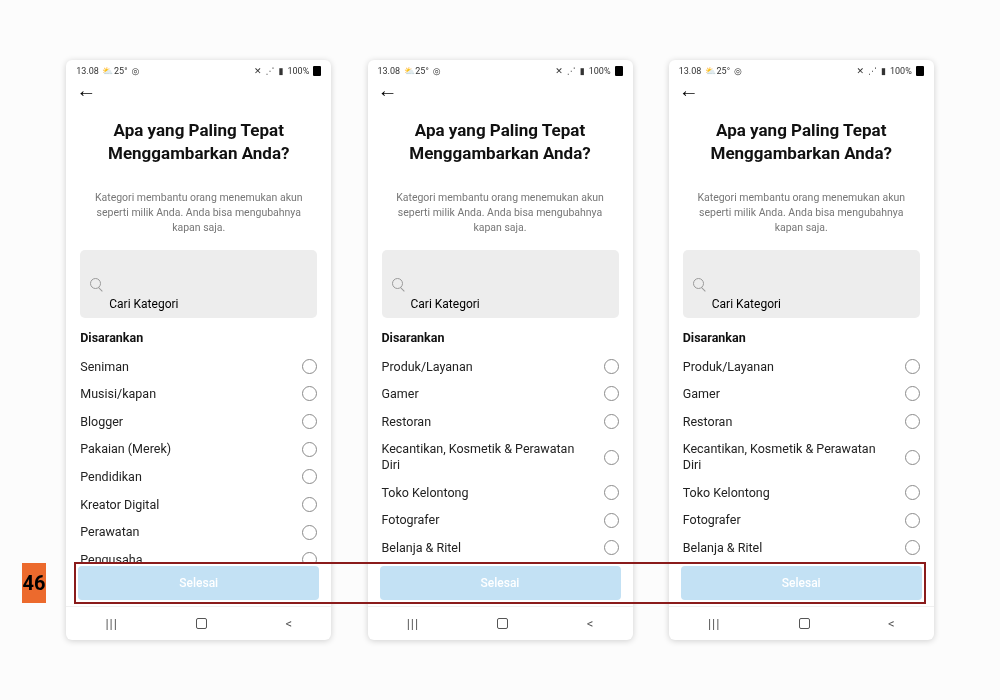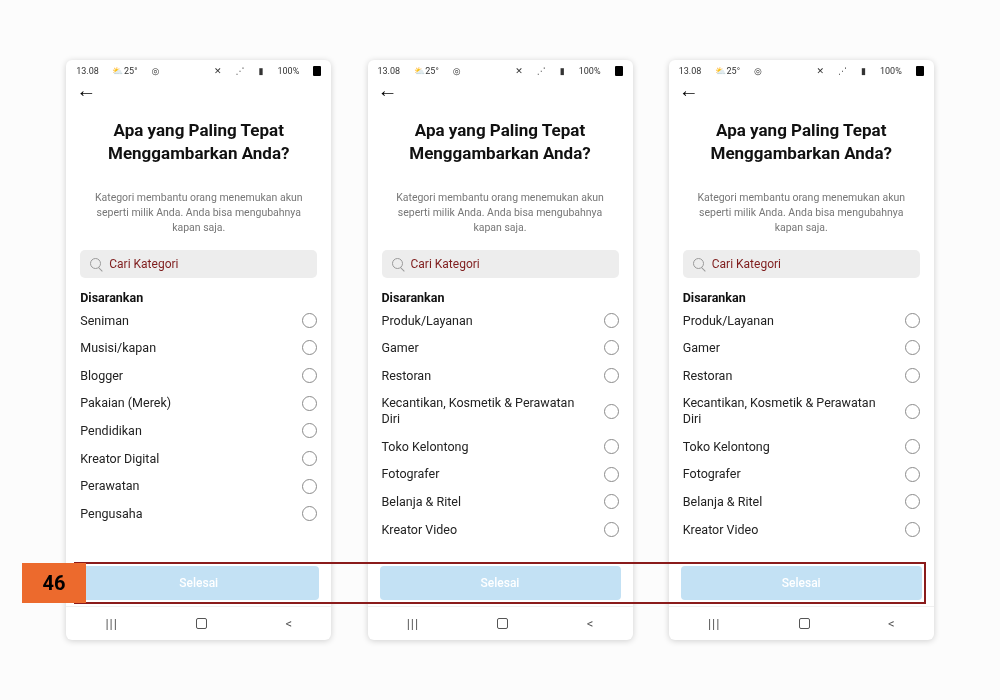--- a/index.html
+++ b/index.html
@@ -18,56 +18,56 @@
   .stage{position:absolute;inset:0;display:flex;justify-content:space-evenly;align-items:center;padding:25px 30px;}
 
   .phone{
     width:265px;height:580px;background:#fff;border-radius:6px;
     box-shadow:0 1px 6px rgba(0,0,0,.18);
     display:flex;flex-direction:column;overflow:hidden;flex-shrink:0;
   }
 
   .statusbar{display:flex;justify-content:space-between;align-items:center;
     font-size:9px;color:#333;padding:6px 10px 2px;}
-  .statusbar .grp{display:flex;gap:14px;align-items:center;}
+  .statusbar .grp{display:flex;gap:4px;align-items:center;}
   .statusbar .battery{display:inline-block;width:8px;height:10px;background:#000;border-radius:1px;}
 
   .appbar{padding:2px 10px 4px;}
   .back-arrow{font-size:20px;line-height:1;color:#000;}
 
   .content{flex:1;padding:0 14px;overflow:hidden;}
   h1.title{font-size:17px;font-weight:700;text-align:center;margin:14px 4px 25px;line-height:1.35;color:#111;}
   p.subtitle{font-size:10.5px;color:var(--muted);text-align:center;margin:0 6px 14px;line-height:1.45;}
 
   .searchbox{background:#ededed;border-radius:5px;display:flex;align-items:center;
     padding:7px 10px;gap:8px;margin-bottom:12px;}
   .searchbox .mag{width:11px;height:11px;border:1.3px solid #9a9a9a;border-radius:50%;position:relative;}
   .searchbox .mag:after{content:"";position:absolute;width:5px;height:1.3px;background:#9a9a9a;
     bottom:-2px;right:-3px;transform:rotate(45deg);}
-  .searchbox .ph{font-size:12px;color:#7f1d1d;}
-
-  .section-head{font-size:12.5px;font-weight:700;color:#111;margin-bottom:2px;}
+  .searchbox .ph{font-size:12px;color:#000000;margin-top:40px;}
+
+  .section-head{font-size:12.5px;font-weight:700;color:#111;margin-bottom:8px;}
 
   .options{display:flex;flex-direction:column;}
   .opt{display:flex;justify-content:space-between;align-items:center;
     padding:6px 0;min-height:26px;}
   .opt .lbl{font-size:12.5px;color:#222;line-height:1.25;padding-right:8px;}
   .opt .radio{width:15px;height:15px;border:1.6px solid var(--ring);border-radius:50%;flex-shrink:0;}
 
   .donebar{padding:2px 12px 6px;}
   .donebtn{background:var(--accent);color:#fff;font-size:12px;font-weight:500;
     text-align:center;padding:10px 0;border-radius:4px;}
 
   .navbar{display:flex;justify-content:space-around;align-items:center;height:34px;
     border-top:1px solid #f0f0f0;}
   .navbar span{color:#555;font-size:13px;}
   .nav-square{width:11px;height:11px;border:1.4px solid #555;border-radius:2px;}
 
   
-  .callout{position:absolute;left:22px;width:64px;height:40px;background:var(--callout);
+  .callout{position:absolute;left:22px;width:24px;height:40px;background:var(--callout);
     color:#000;font-size:20px;font-weight:700;display:flex;align-items:center;justify-content:center;
     z-index:5;text-align:center;}
   .highlight{position:absolute;border:2px solid var(--highlight);z-index:4;pointer-events:none;}
 </style>
 </head>
 <body>
 
 <div class="stage" id="stage">
     <div class="phone">
       <div class="statusbar">

